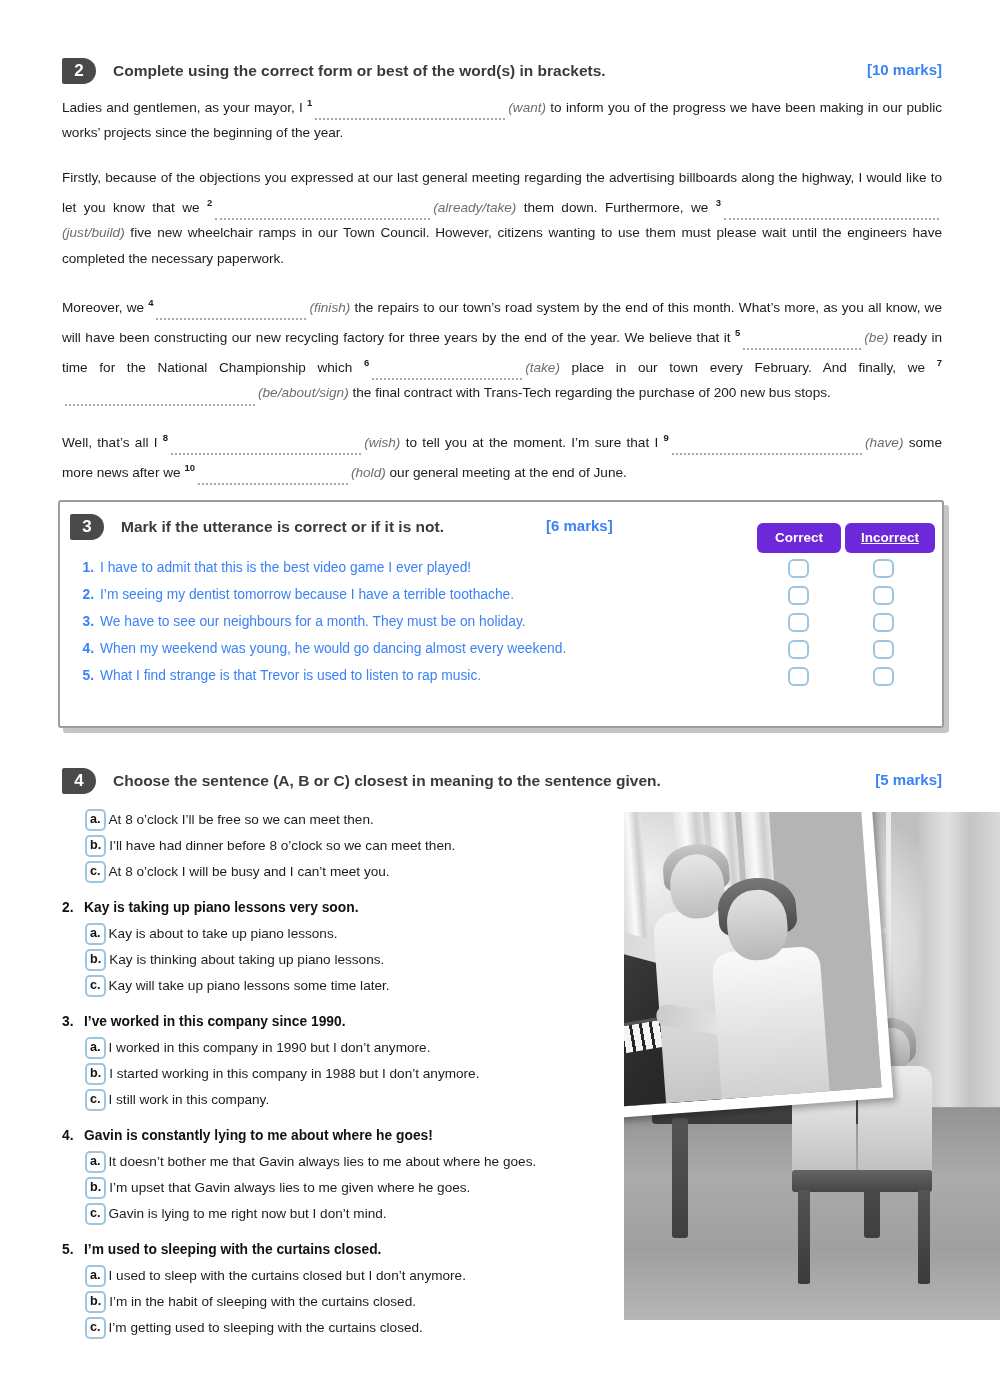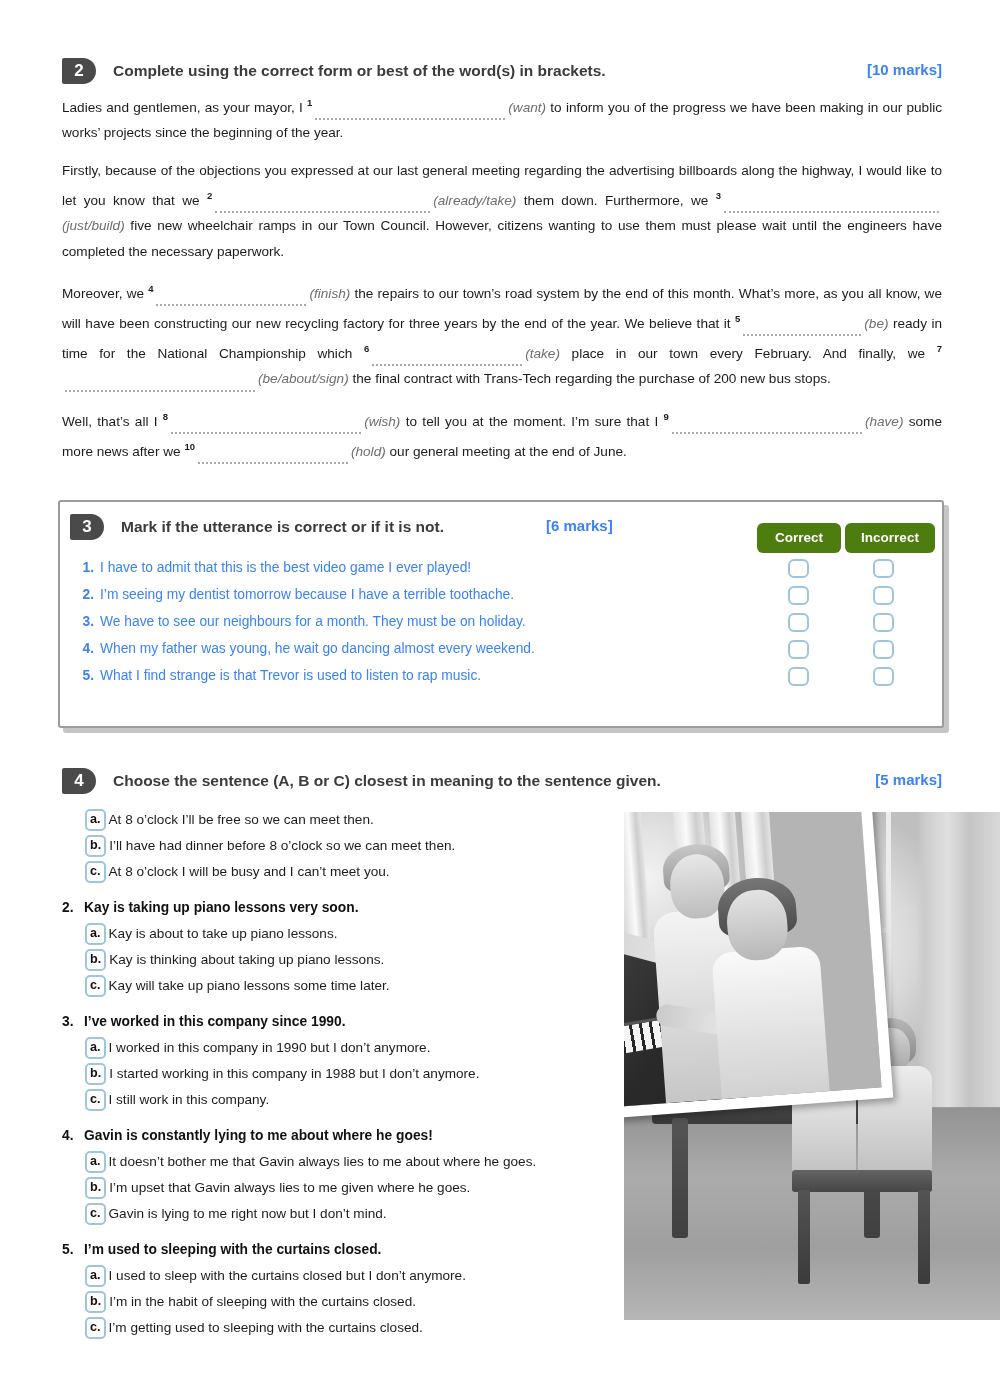--- a/index.html
+++ b/index.html
@@ -40,21 +40,21 @@
   
   #section2 { position:absolute; left:62px; top:58px; width:880px; }
   #s2-marks { right:0px; top:3px; }
 
   .para {
     font-size:13.6px; line-height:25.5px; color:#1c1c1c;
     text-align:justify; text-justify:inter-word;
     margin:0;
   }
   #s2-body { position:absolute; left:62px; top:90px; width:880px; }
-  .para + .para { margin-top:12px; }
+  .para + .para { margin-top:19px; }
 
   sup.num { font-size:9.5px; font-weight:bold; vertical-align:super; color:#1c1c1c; }
 
   .blank {
     display:inline-block;
     vertical-align:bottom;
     border-bottom:2px dotted #a9a9a9;
     height:13px;
     margin:0 3px;
   }
@@ -72,30 +72,30 @@
     background:#ffffff;
     border:2px solid #9c9c9c;
     border-radius:3px;
     box-shadow:5px 5px 0 rgba(150,150,150,0.55);
   }
   #section3-head { position:absolute; left:10px; top:12px; width:864px; }
   #s3-marks { left:476px; top:3px; }
 
   .mark-btn {
     position:absolute; top:9px;
-    background:#4d7c0f; color:#ffffff;
+    background:#6d28d9; color:#ffffff;
     font-size:13.5px; font-weight:bold;
     border-radius:6px;
     padding:7px 0 8px 0;
     text-align:center;
     border:none;
     font-family:"Liberation Sans", sans-serif;
   }
   #btn-correct   { left:687px; width:84px; }
-  #btn-incorrect { left:775px; width:90px; }
+  #btn-incorrect { left:775px; width:90px;text-decoration:underline; }
 
   #s3-list { position:absolute; left:12px; top:52px; width:862px; }
   .s3-row {
     position:relative;
     height:27px;
     font-size:13.8px; line-height:27px; color:#3b82f6;
   }
   .s3-num { font-weight:bold; display:inline-block; width:22px; text-align:right; margin-right:6px; }
   .s3-text { display:inline; }
 
@@ -312,21 +312,21 @@
       <div class="ex-badge">3</div>
       <div class="ex-title">Mark if the utterance is correct or if it is not.</div>
       <div class="ex-marks" id="s3-marks">[6 marks]</div>
       <button class="mark-btn" id="btn-correct">Correct</button>
       <button class="mark-btn" id="btn-incorrect">Incorrect</button>
     </div>
     <div id="s3-list">
         <div class="s3-row"><span class="s3-num">1.</span><span class="s3-text">I have to admit that this is the best video game I ever played!</span><span class="cbox cb-correct"></span><span class="cbox cb-incorrect"></span></div>
         <div class="s3-row"><span class="s3-num">2.</span><span class="s3-text">I’m seeing my dentist tomorrow because I have a terrible toothache.</span><span class="cbox cb-correct"></span><span class="cbox cb-incorrect"></span></div>
         <div class="s3-row"><span class="s3-num">3.</span><span class="s3-text">We have to see our neighbours for a month. They must be on holiday.</span><span class="cbox cb-correct"></span><span class="cbox cb-incorrect"></span></div>
-        <div class="s3-row"><span class="s3-num">4.</span><span class="s3-text">When my father was young, he wait go dancing almost every weekend.</span><span class="cbox cb-correct"></span><span class="cbox cb-incorrect"></span></div>
+        <div class="s3-row"><span class="s3-num">4.</span><span class="s3-text">When my weekend was young, he would go dancing almost every weekend.</span><span class="cbox cb-correct"></span><span class="cbox cb-incorrect"></span></div>
         <div class="s3-row"><span class="s3-num">5.</span><span class="s3-text">What I find strange is that Trevor is used to listen to rap music.</span><span class="cbox cb-correct"></span><span class="cbox cb-incorrect"></span></div>
       </div>
   </div>
 
   <div id="section4" class="ex-header">
     <div class="ex-badge">4</div>
     <div class="ex-title">Choose the sentence (A, B or C) closest in meaning to the sentence given.</div>
     <div class="ex-marks" id="s4-marks">[5 marks]</div>
   </div>
 

